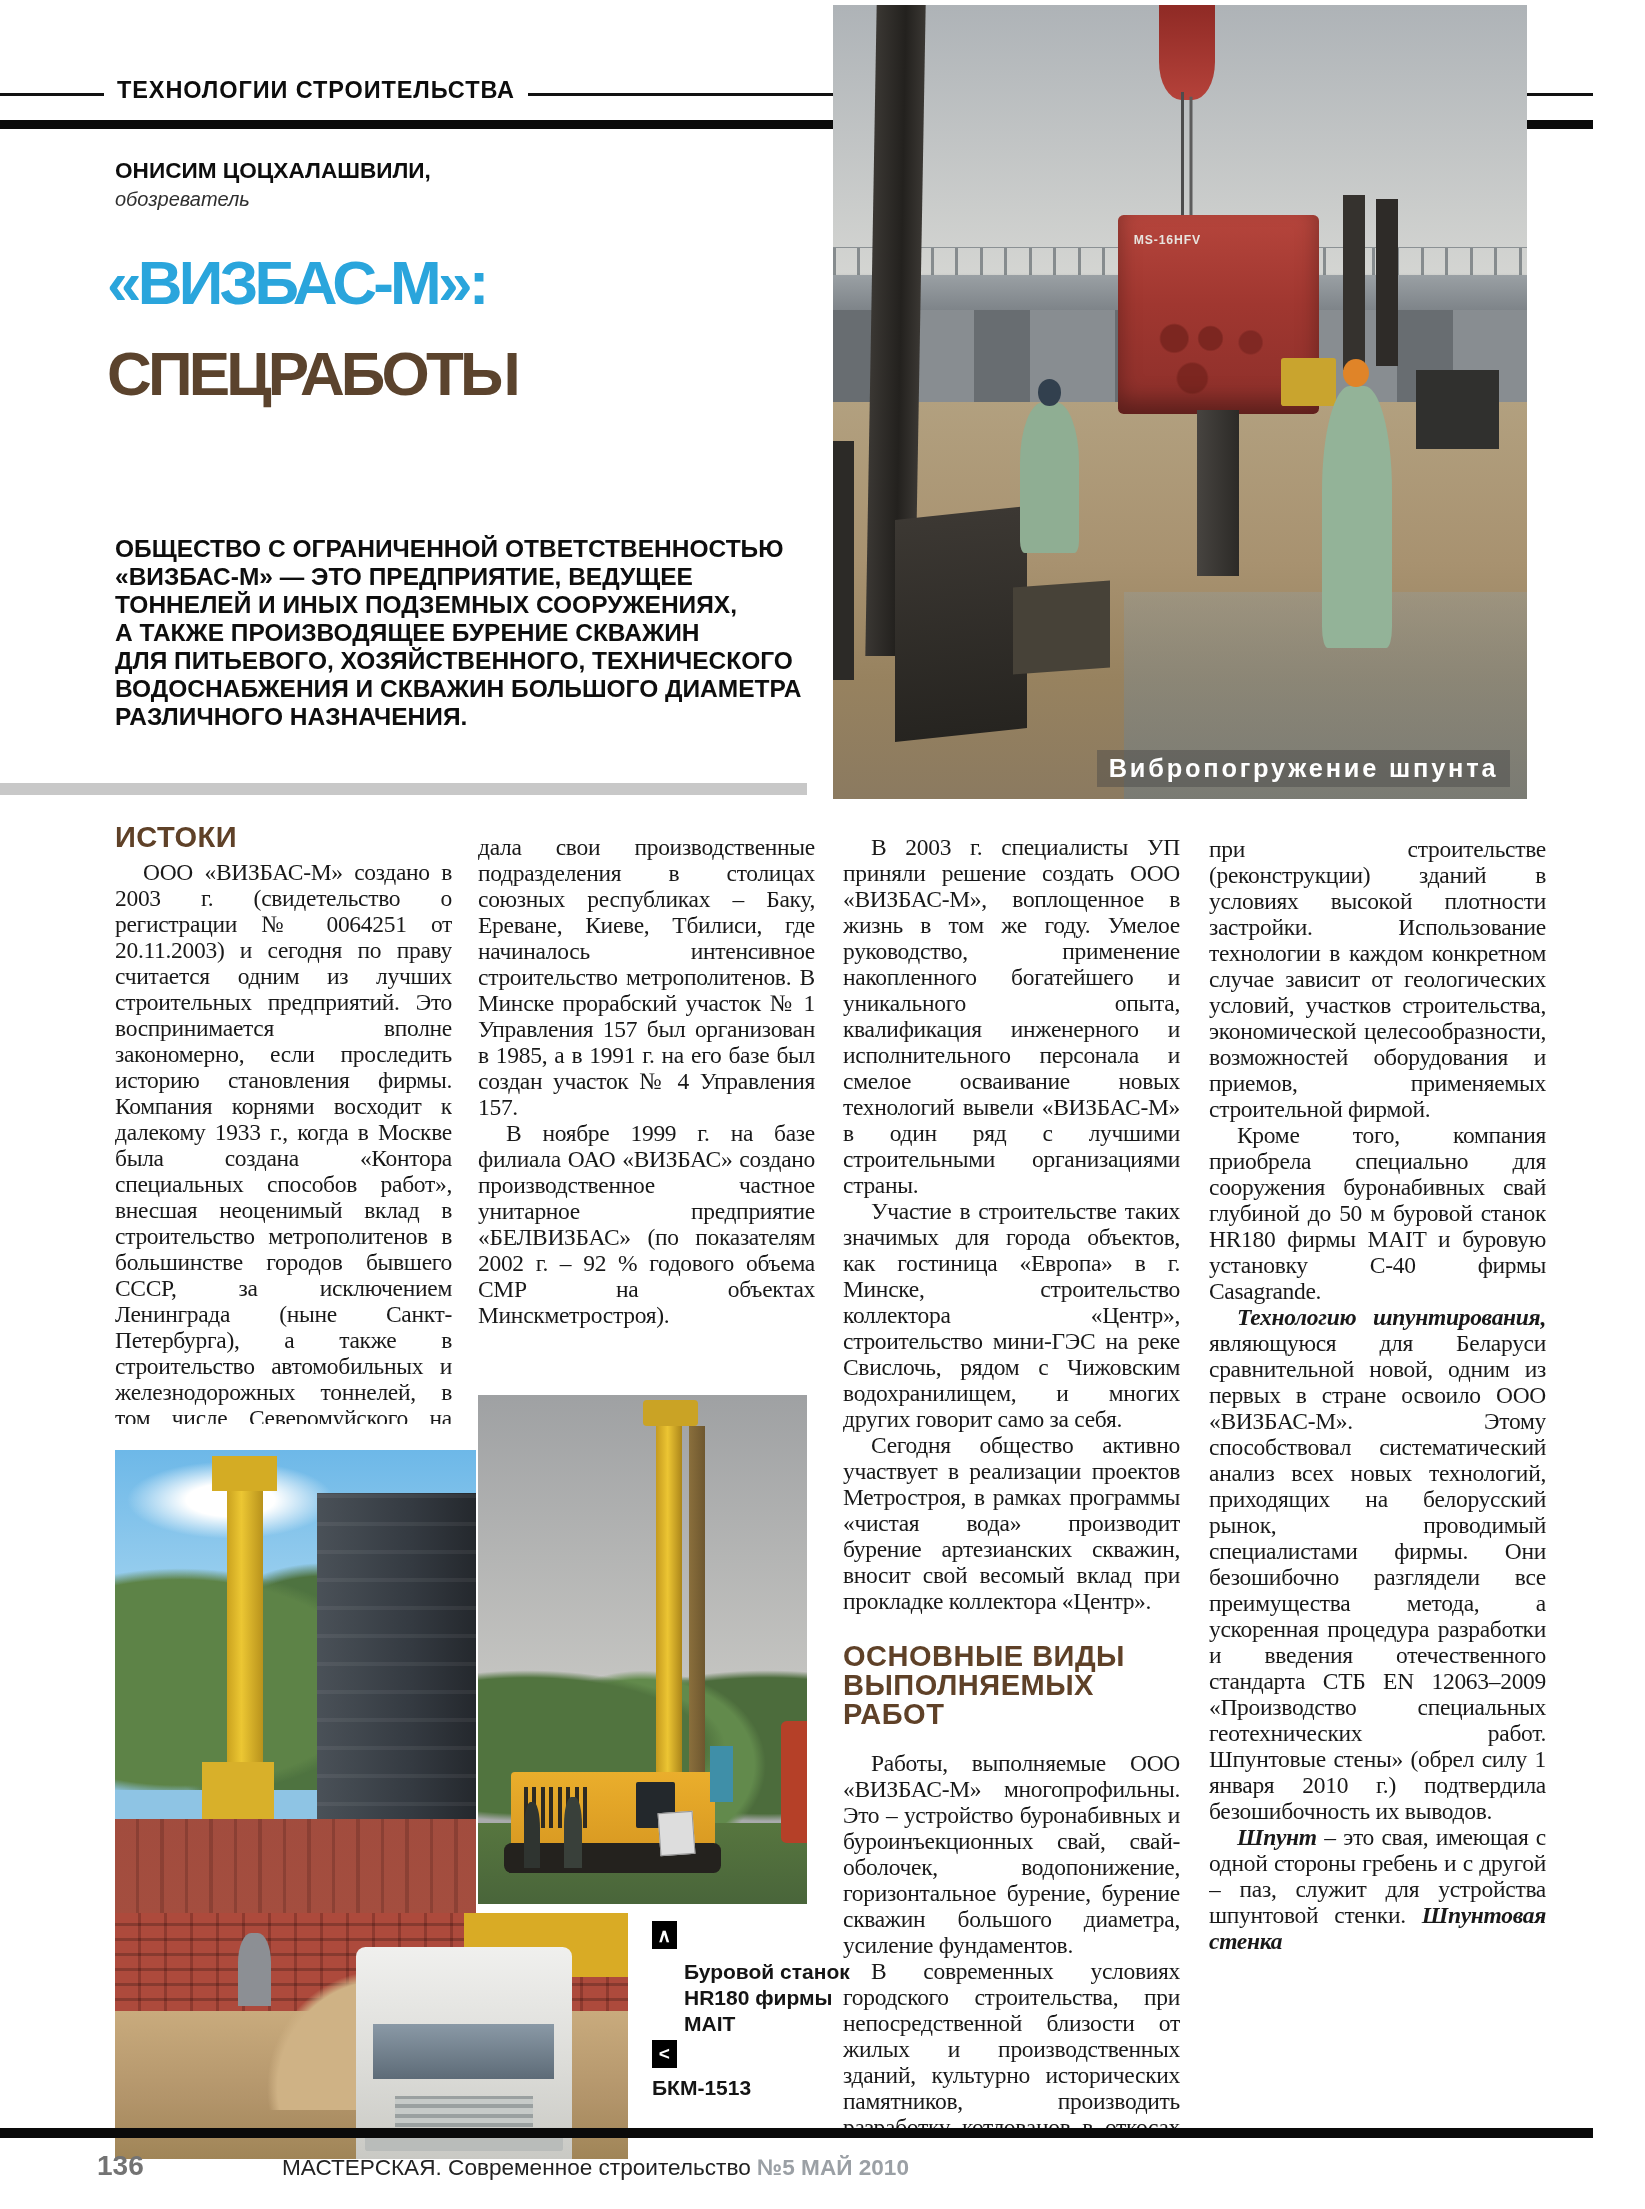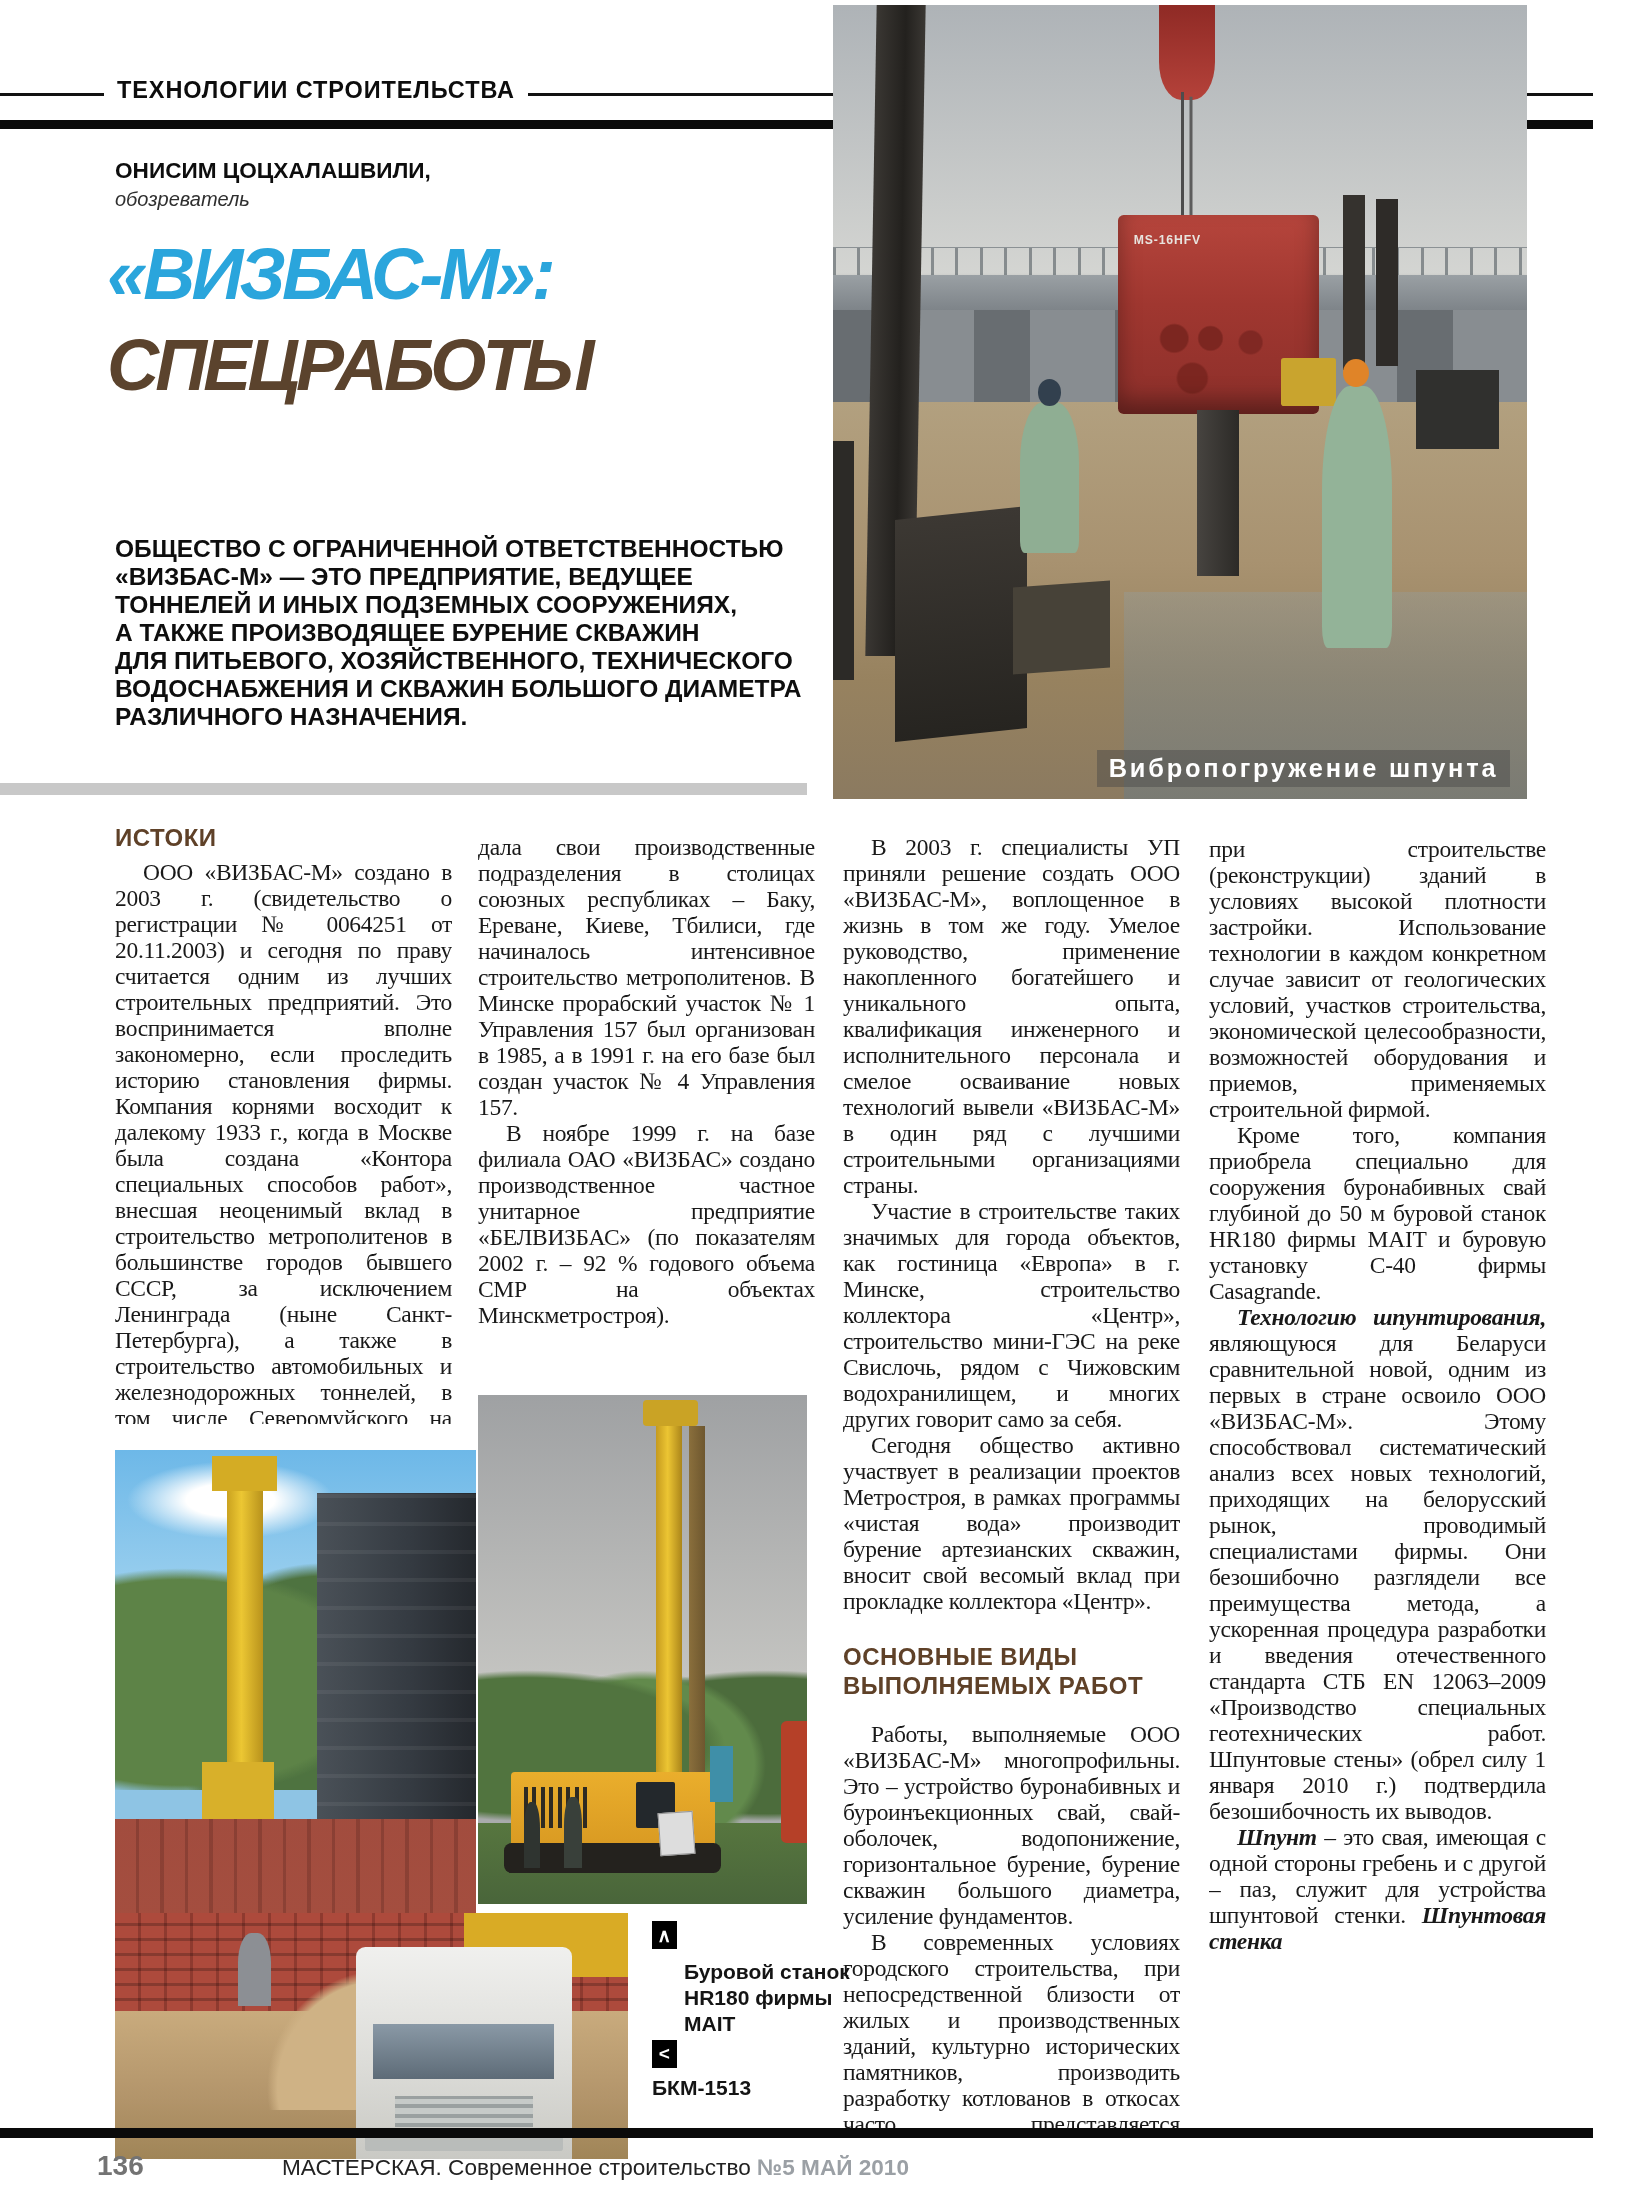--- a/index.html
+++ b/index.html
@@ -6,36 +6,36 @@
   .page{position:relative;width:1645px;height:2210px;background:#fff;overflow:hidden;
         font-family:"Liberation Sans",sans-serif;color:#1a1a1a;}
   
   .rule-thin{position:absolute;left:0;top:93px;width:1593px;height:2.8px;background:#111;}
   .rule-thick{position:absolute;left:0;top:120px;width:1593px;height:9.4px;background:#0a0a0a;}
   .kicker{position:absolute;left:104px;top:77px;background:#fff;padding:0 13px;
           font-weight:bold;font-size:23.5px;letter-spacing:0.9px;color:#0d0d0d;white-space:nowrap;}
   .author{position:absolute;left:115px;top:158px;font-weight:bold;font-size:22.6px;color:#0d0d0d;}
   .author-role{position:absolute;left:115px;top:188px;font-style:italic;font-size:20px;color:#2f2f2f;}
   
-  .headline{position:absolute;left:107px;top:229px;font-weight:bold;font-size:72px;
-            line-height:91px;letter-spacing:-3.8px;white-space:nowrap;font-style:italic;}
+  .headline{position:absolute;left:107px;top:237px;font-weight:bold;font-size:62px;
+            line-height:91px;letter-spacing:-3.8px;white-space:nowrap;}
   .hl-cyan{color:#2aa5dc;}
   .hl-brown{color:#5b432d;}
   
   .intro{position:absolute;left:115px;top:535px;width:725px;font-weight:bold;
          font-size:24.5px;line-height:28px;color:#0e0e0e;}
   .divider{position:absolute;left:0;top:783px;width:807px;height:12.2px;background:#c8c8c8;}
   
   .bodycol{position:absolute;width:337px;font-family:"Liberation Serif",serif;
            font-size:23.5px;line-height:26px;letter-spacing:-0.3px;text-align:justify;
            color:#191919;overflow:hidden;}
   .bodycol p{margin:0;}
   .ind{text-indent:28px;}
   .lead{font-weight:bold;font-style:italic;}
-  .colhead{font-family:"Liberation Sans",sans-serif;font-weight:bold;font-size:24px;
+  .colhead{font-family:"Liberation Sans",sans-serif;font-weight:bold;font-size:29px;
            line-height:29px;color:#5f4128;letter-spacing:0.5px;}
   .istoki{position:absolute;left:115px;top:823px;}
   .c3head{margin:28px 0 21px 0;}
   
   .photo{position:absolute;overflow:hidden;}
   .photo *{position:absolute;}
   
   .pm{left:833px;top:4.7px;width:694px;height:794px;background:#c9cbc9;}
   .pm-sky{left:0;top:0;width:100%;height:34%;background:linear-gradient(180deg,#aeb3b7,#d4d5d2);}
   .pm-rail{left:0;top:30.5%;width:100%;height:3.5%;border-top:1.9px solid #757c81;

